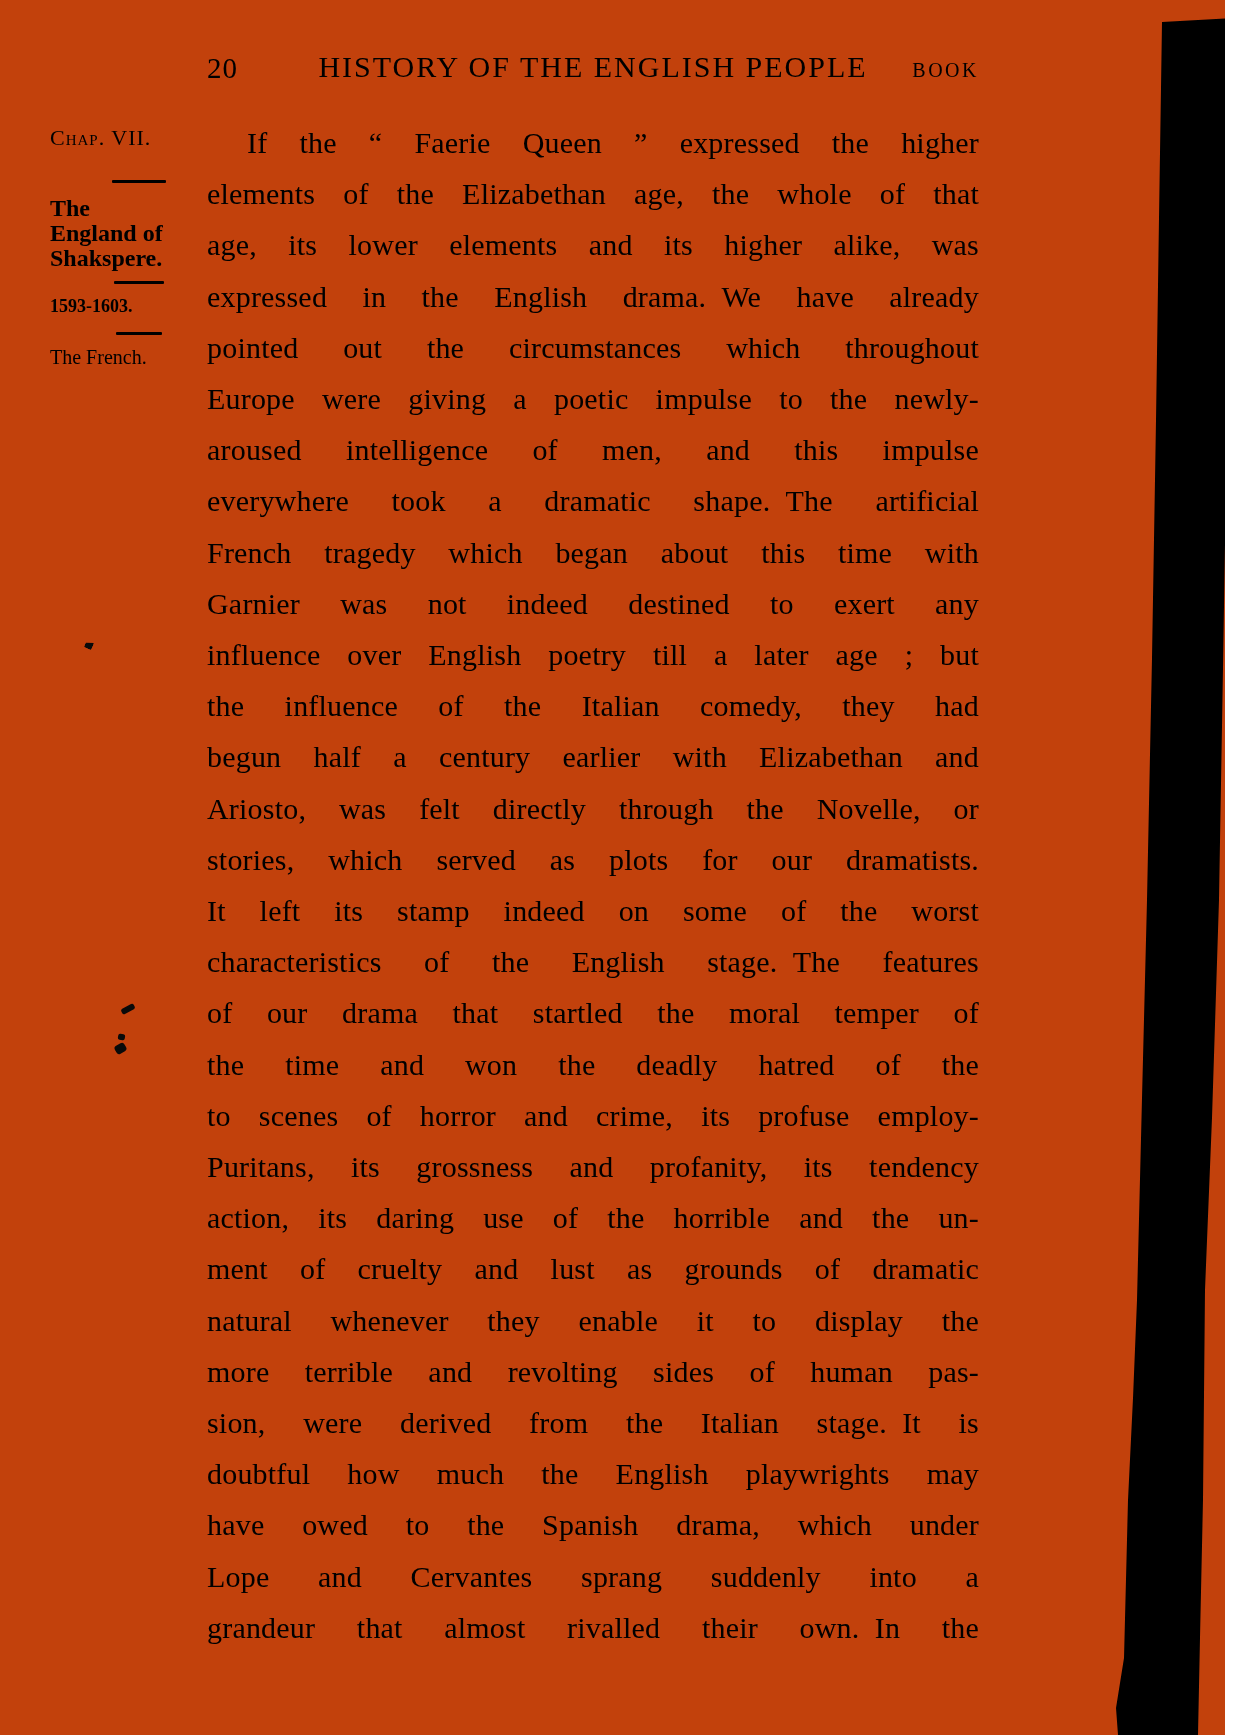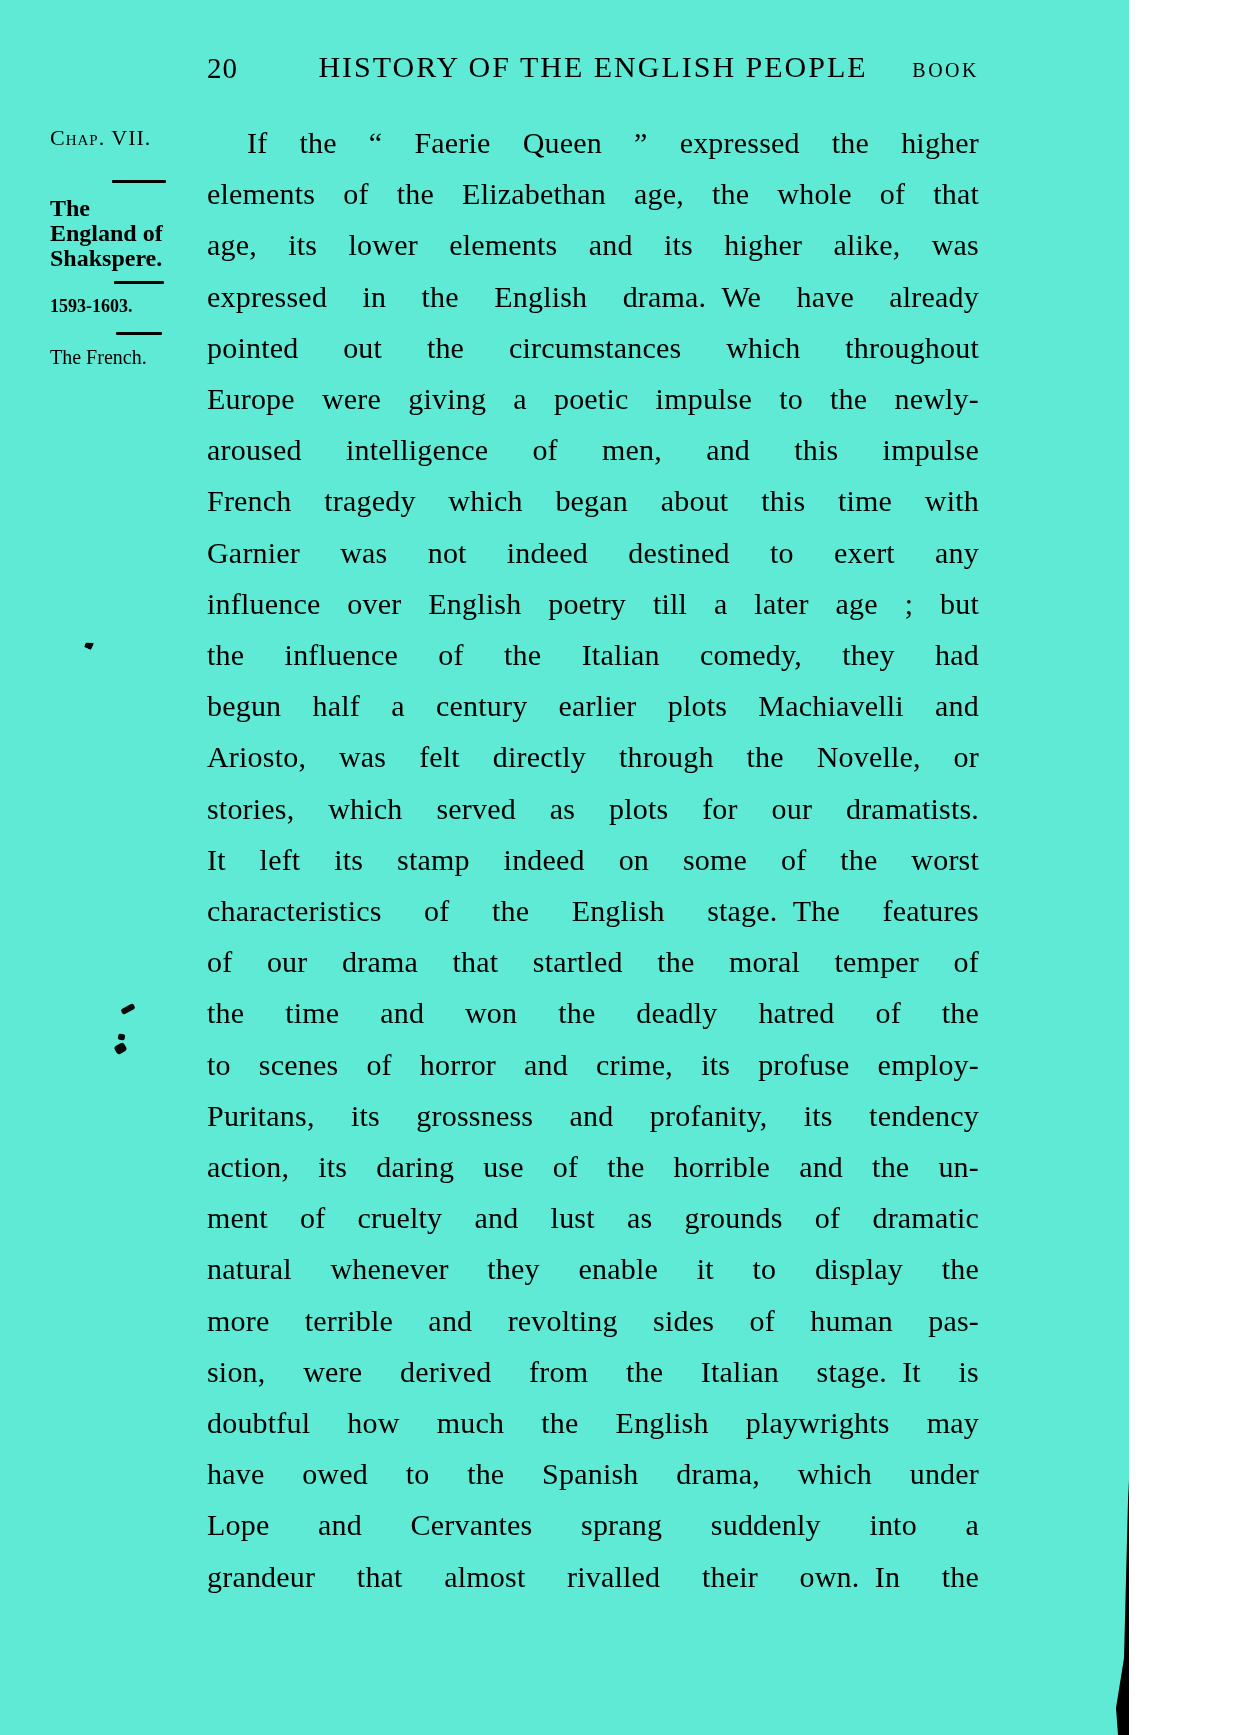--- a/index.html
+++ b/index.html
@@ -1,19 +1,19 @@
 <!DOCTYPE html>
 <html><head>
 <meta charset="utf-8">
 <style>
   html,body{margin:0;padding:0;background:#ffffff;}
   .page{
     position:relative;
-    width:1129px;height:1735px;
-    background:#5eead4;
+    width:1225px;height:1735px;
+    background:#c2410c;
     color:#000;
     font-family:"Liberation Serif", serif;
     overflow:hidden;
   }
   
   .pagenum{
     position:absolute;left:207px;top:52px;
     font-size:29px;letter-spacing:1px;
   }
   .running-title{
@@ -96,25 +96,26 @@
   <div class="mnote n3">The French.</div>
 
   <div class="bodytext">
       <div class="bline indent">If the “ Faerie Queen ” expressed the higher</div>
       <div class="bline">elements of the Elizabethan age, the whole of that</div>
       <div class="bline">age, its lower elements and its higher alike, was</div>
       <div class="bline">expressed in the English drama. We have already</div>
       <div class="bline">pointed out the circumstances which throughout</div>
       <div class="bline">Europe were giving a poetic impulse to the newly-</div>
       <div class="bline">aroused intelligence of men, and this impulse</div>
+      <div class="bline">everywhere took a dramatic shape. The artificial</div>
       <div class="bline">French tragedy which began about this time with</div>
       <div class="bline">Garnier was not indeed destined to exert any</div>
       <div class="bline">influence over English poetry till a later age ; but</div>
       <div class="bline">the influence of the Italian comedy, they had</div>
-      <div class="bline">begun half a century earlier plots Machiavelli and</div>
+      <div class="bline">begun half a century earlier with Elizabethan and</div>
       <div class="bline">Ariosto, was felt directly through the Novelle, or</div>
       <div class="bline">stories, which served as plots for our dramatists.</div>
       <div class="bline">It left its stamp indeed on some of the worst</div>
       <div class="bline">characteristics of the English stage. The features</div>
       <div class="bline">of our drama that startled the moral temper of</div>
       <div class="bline">the time and won the deadly hatred of the</div>
       <div class="bline">to scenes of horror and crime, its profuse employ-</div>
       <div class="bline">Puritans, its grossness and profanity, its tendency</div>
       <div class="bline">action, its daring use of the horrible and the un-</div>
       <div class="bline">ment of cruelty and lust as grounds of dramatic</div>

